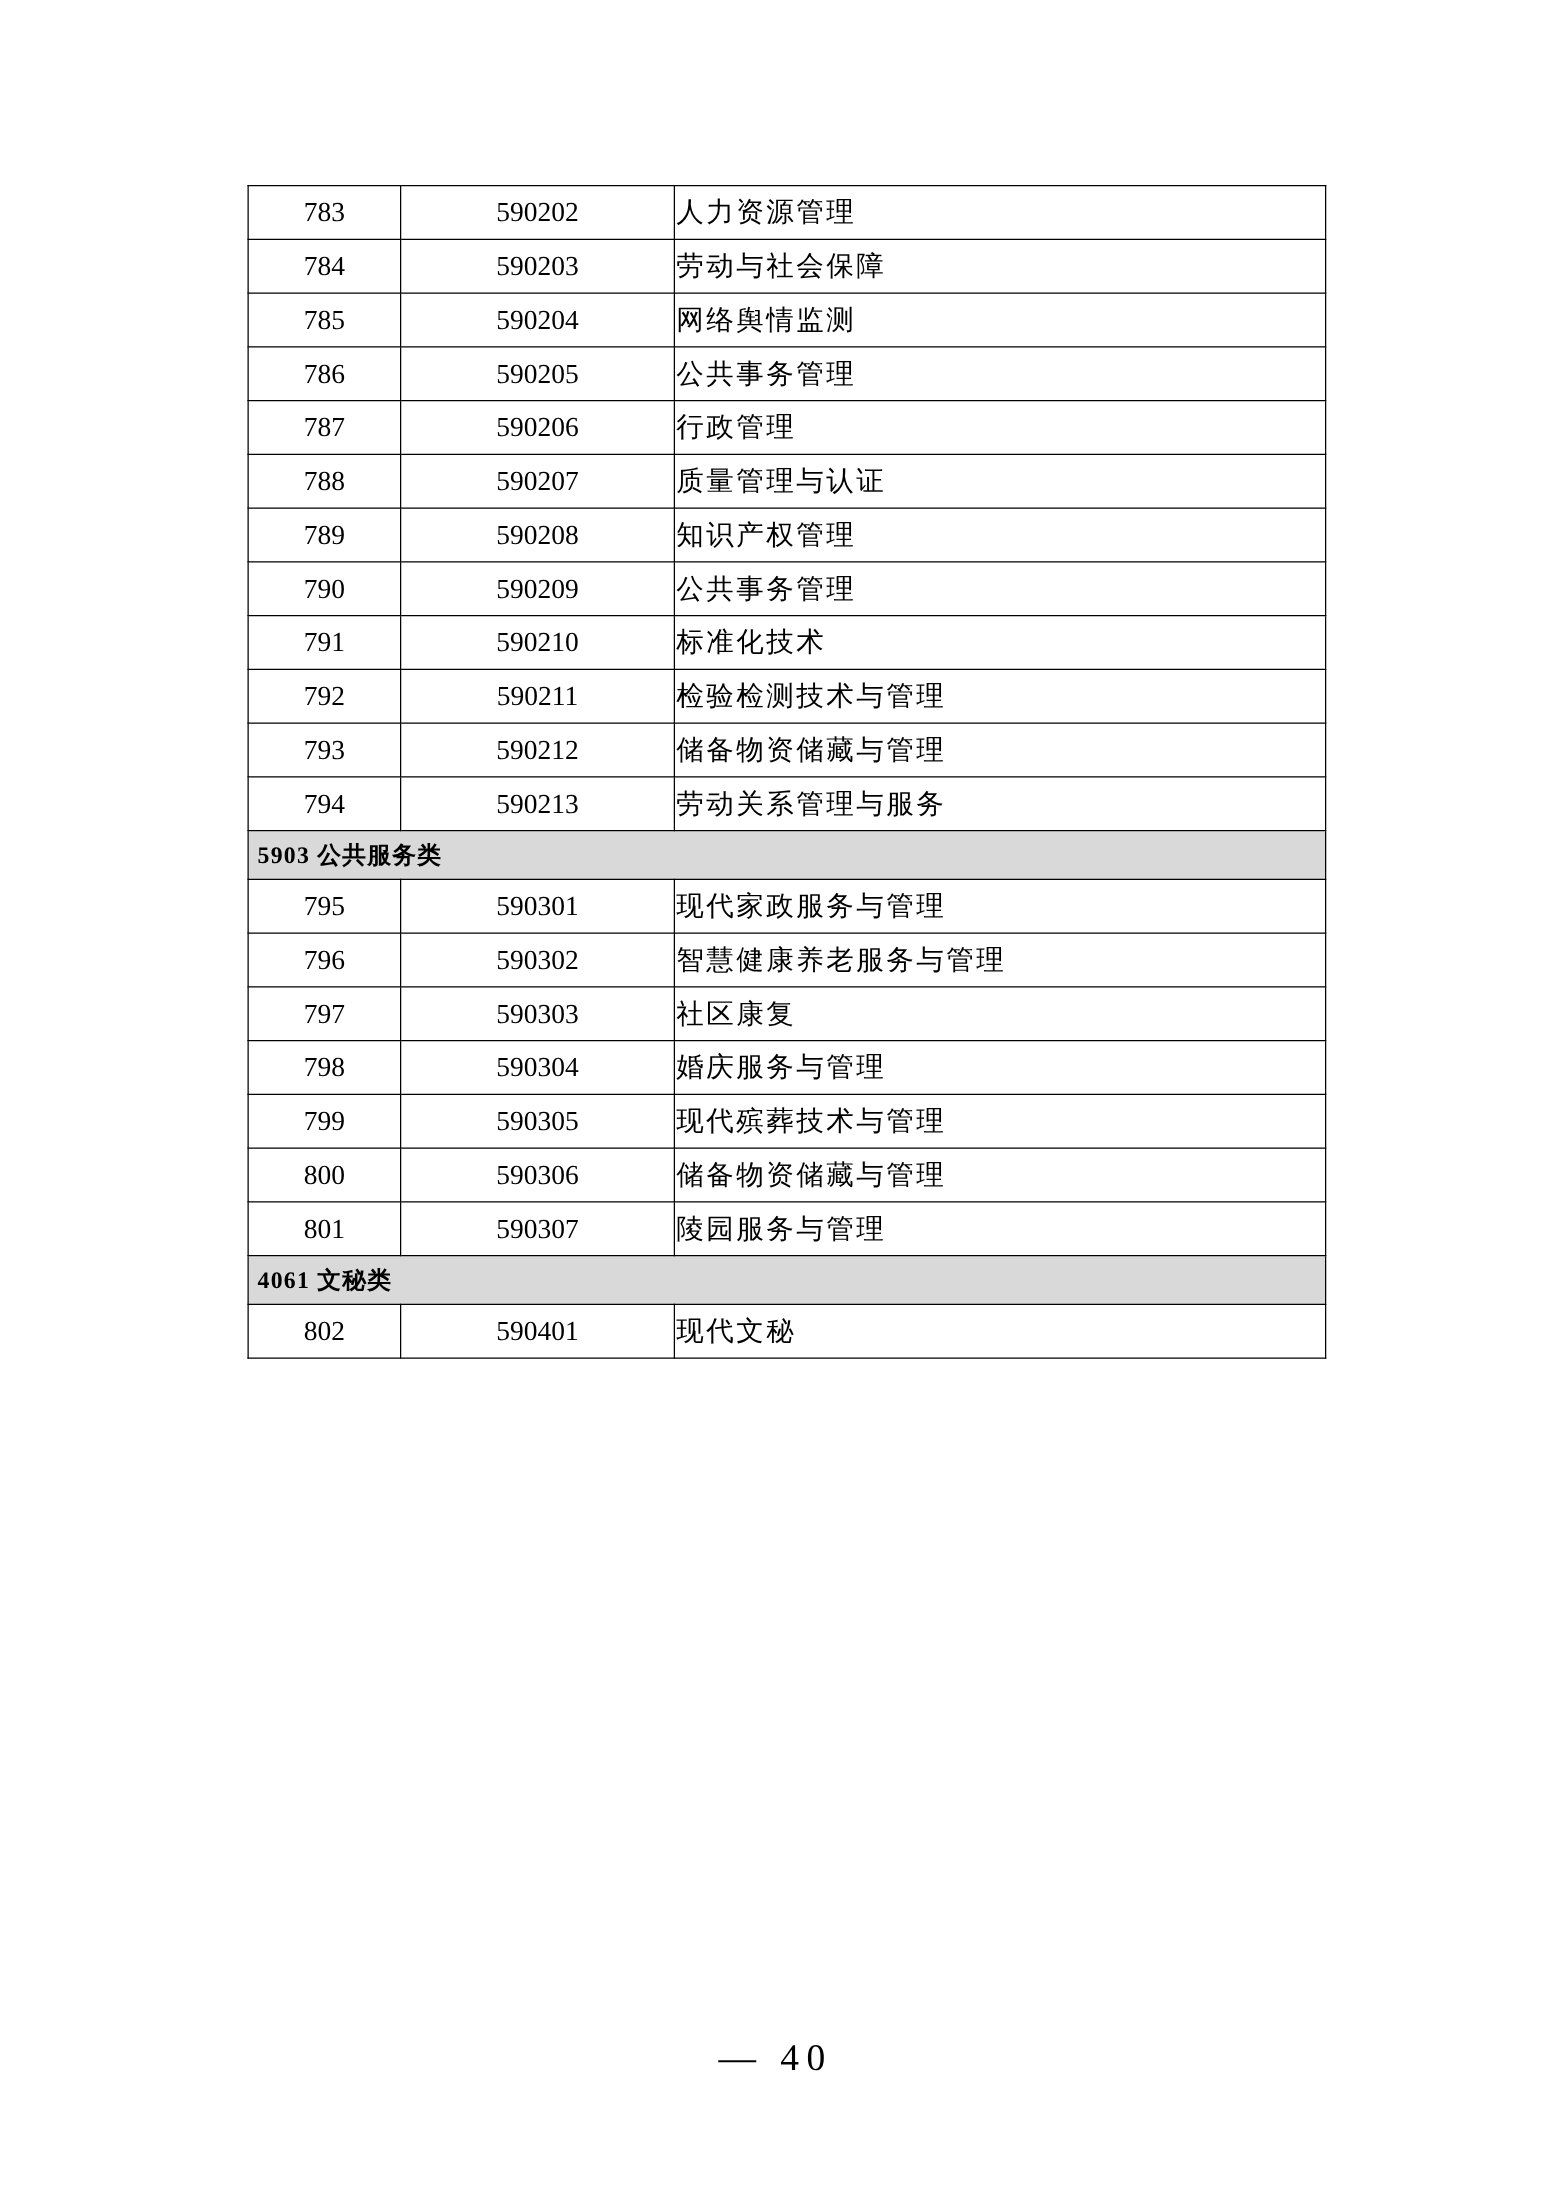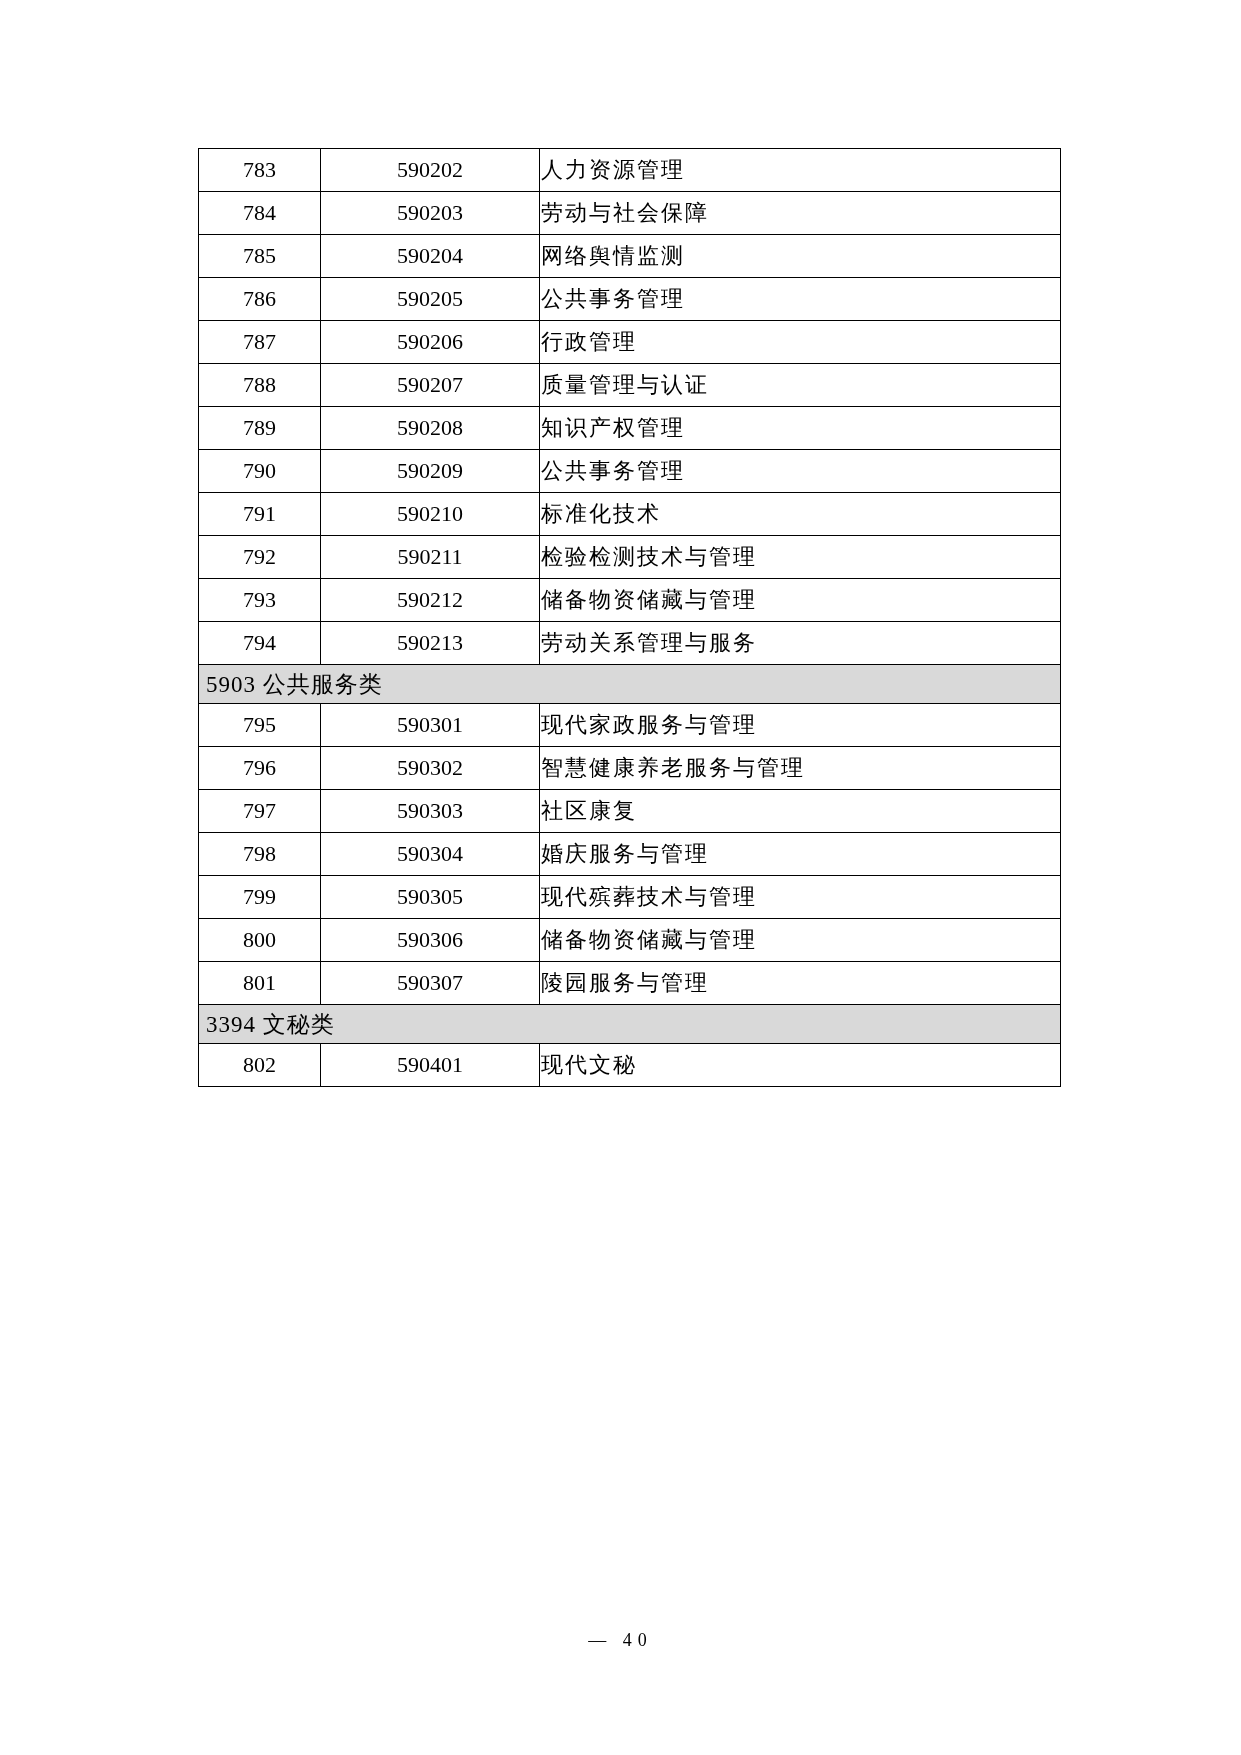--- a/index.html
+++ b/index.html
@@ -44,33 +44,33 @@
     text-align: center;
   }
   td.name-cell {
     width: 521px;
     text-align: left;
     letter-spacing: 2px;
   }
   tr.section-row td {
     background: #d9d9d9;
     height: 36px;
-    font-weight: normal;
-    font-size: 23px;
+    font-weight: bold;
+    font-size: 19px;
     text-align: left;
     padding-left: 7px;
     letter-spacing: 1px;
   }
   .page-footer {
     position: absolute;
     left: 0;
     top: 1630px;
     width: 1241px;
     text-align: center;
-    font-size: 18px;
+    font-size: 30px;
     letter-spacing: 6px;
   }
 </style>
 </head>
 <body>
 
 <div class="table-wrap">
   <table class="majors">
     <colgroup>
       <col style="width:122px">
@@ -170,21 +170,21 @@
           <td class="seq-cell">800</td>
           <td class="code-cell">590306</td>
           <td class="name-cell">储备物资储藏与管理</td>
         </tr>
         <tr>
           <td class="seq-cell">801</td>
           <td class="code-cell">590307</td>
           <td class="name-cell">陵园服务与管理</td>
         </tr>
         <tr class="section-row">
-          <td colspan="3">3394 文秘类</td>
+          <td colspan="3">4061 文秘类</td>
         </tr>
         <tr>
           <td class="seq-cell">802</td>
           <td class="code-cell">590401</td>
           <td class="name-cell">现代文秘</td>
         </tr>
       </tbody>
   </table>
 </div>
 

